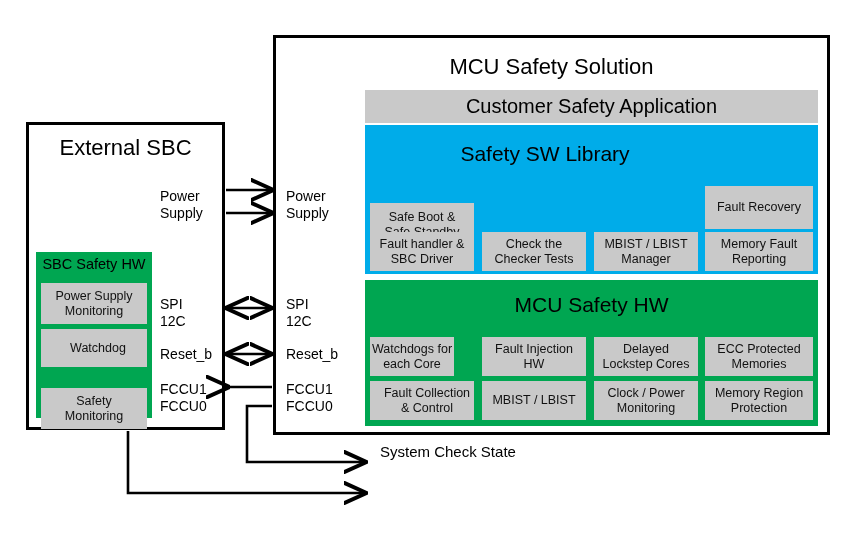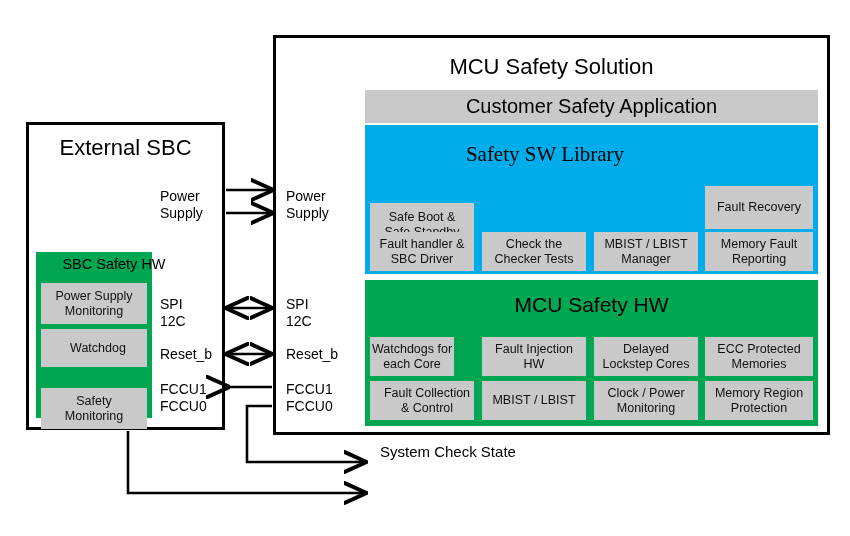--- a/index.html
+++ b/index.html
@@ -69,21 +69,21 @@
 
 <div id="stage">
 
   <div class="box outline" style="left:273px;top:35px;width:557px;height:400px;"></div>
 
   <div class="title-lg" style="left:273px;top:54px;width:557px;">MCU Safety Solution</div>
 
   <div class="bar gray" style="left:365px;top:90px;width:453px;height:33px;font-size:20px;">Customer Safety Application</div>
 
   <div class="bar blue" style="left:365px;top:125px;width:453px;height:149px;"></div>
-  <div class="sect-title" style="left:365px;top:142px;width:360px;font-family:Liberation Serif, serif;">Safety SW Library</div>
+  <div class="sect-title" style="left:365px;top:142px;width:360px;">Safety SW Library</div>
 
   <div class="sub" style="left:370px;top:192px;width:104px;height:43px;white-space:pre-line;margin-top:11px;">Safe Boot &amp;
 Safe Standby</div>
   <div class="sub" style="left:705px;top:186px;width:108px;height:43px;white-space:pre-line;">Fault Recovery</div>
 
   <div class="sub" style="left:370px;top:232px;width:104px;height:39px;white-space:pre-line;">Fault handler &amp;
 SBC Driver</div>
   <div class="sub" style="left:482px;top:232px;width:104px;height:39px;white-space:pre-line;">Check the
 Checker Tests</div>
   <div class="sub" style="left:594px;top:232px;width:104px;height:39px;white-space:pre-line;">MBIST / LBIST
@@ -109,21 +109,21 @@
   <div class="sub" style="left:594px;top:381px;width:104px;height:39px;white-space:pre-line;">Clock / Power
 Monitoring</div>
   <div class="sub" style="left:705px;top:381px;width:108px;height:39px;white-space:pre-line;">Memory Region
 Protection</div>
 
   <div class="box outline" style="left:26px;top:122px;width:199px;height:308px;"></div>
 
   <div class="title-lg" style="left:26px;top:135px;width:199px;">External SBC</div>
 
   <div class="bar green" style="left:36px;top:252px;width:116px;height:166px;"></div>
-  <div class="sect-title" style="left:36px;top:256px;width:116px;font-size:14.5px;padding-left:20px;">SBC Safety HW</div>
+  <div class="sect-title" style="left:36px;top:256px;width:116px;font-size:14.5px;">SBC Safety HW</div>
 
   <div class="sub" style="left:41px;top:283px;width:106px;height:41px;white-space:pre-line;">Power Supply
 Monitoring</div>
   <div class="sub" style="left:41px;top:329px;width:106px;height:38px;white-space:pre-line;padding-left:8px;">Watchdog</div>
   <div class="sub" style="left:41px;top:388px;width:106px;height:41px;white-space:pre-line;">Safety
 Monitoring</div>
 
   <div class="lbl" style="left:160px;top:188px;">Power
 Supply</div>
   <div class="lbl" style="left:160px;top:296px;">SPI

